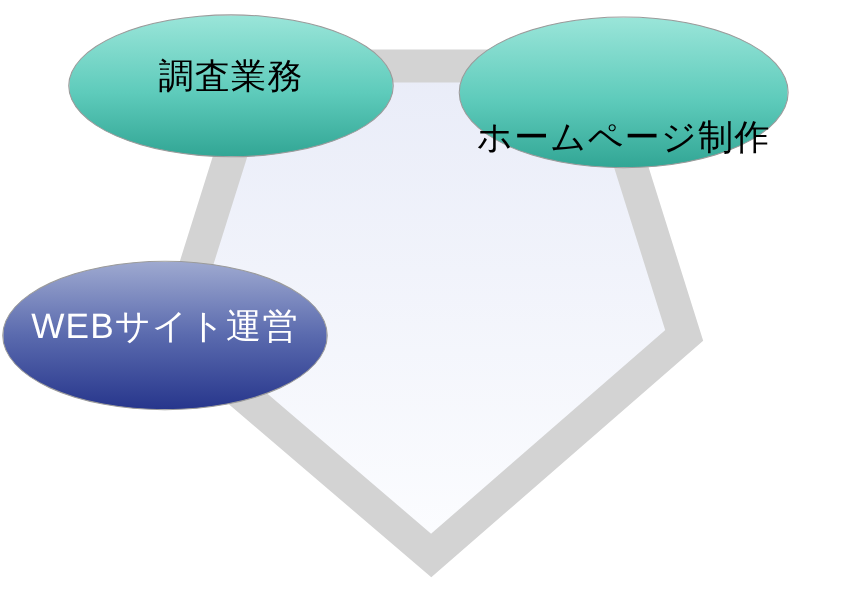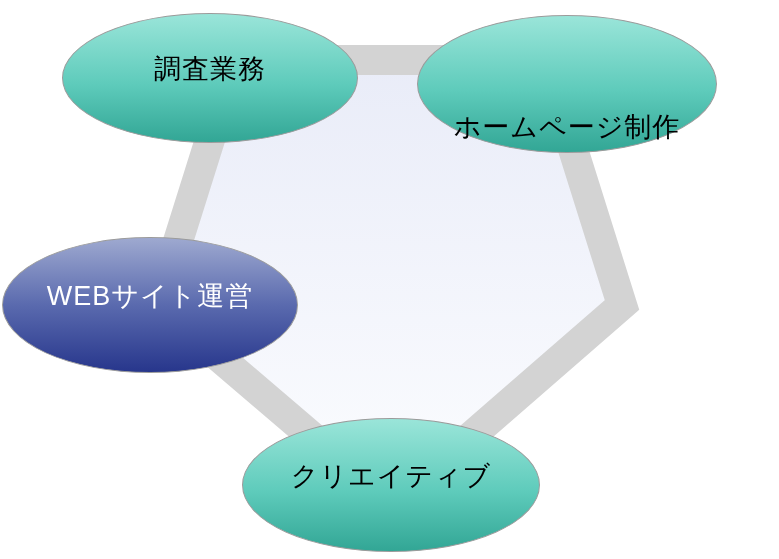--- a/index.html
+++ b/index.html
@@ -31,21 +31,21 @@
     background: linear-gradient(180deg, #9ae5d9 0%, #5ecbbb 55%, #32a695 100%);
     color: #000000;
   }
   .node-blue {
     background: linear-gradient(180deg, #9ea9d0 0%, #5a6aae 50%, #27368c 100%);
     color: #ffffff;
     font-weight: normal;
     justify-content: center;
   }
   .node-label {
-    font-size: 27px;
+    font-size: 32px;
     letter-spacing: 1px;
     line-height: 1.2;
     transform: translateY(-9px);
     white-space: nowrap;
   }
   .n-survey   { left: 62px;  top: 13px;  width: 296px; height: 130px; }
   .n-homepage { left: 417px; top: 15px;  width: 300px; height: 138px; align-items: flex-end; }
   .n-website  { left: 2px;   top: 237px; width: 296px; height: 136px; }
   .n-campaign { left: 482px; top: 233px; width: 297px; height: 140px; }
   .n-creative { left: 242px; top: 418px; width: 298px; height: 134px; }
@@ -71,17 +71,14 @@
 
   <div class="node node-teal n-homepage">
     <span class="node-label">ホームページ制作</span>
   </div>
 
   <div class="node node-blue n-website">
     <span class="node-label">WEBサイト運営</span>
   </div>
 
 
-  <div class="node node-teal n-creative">
-    <span class="node-label">クリエイティブ</span>
-  </div>
 
 </div>
 
 </body></html>

